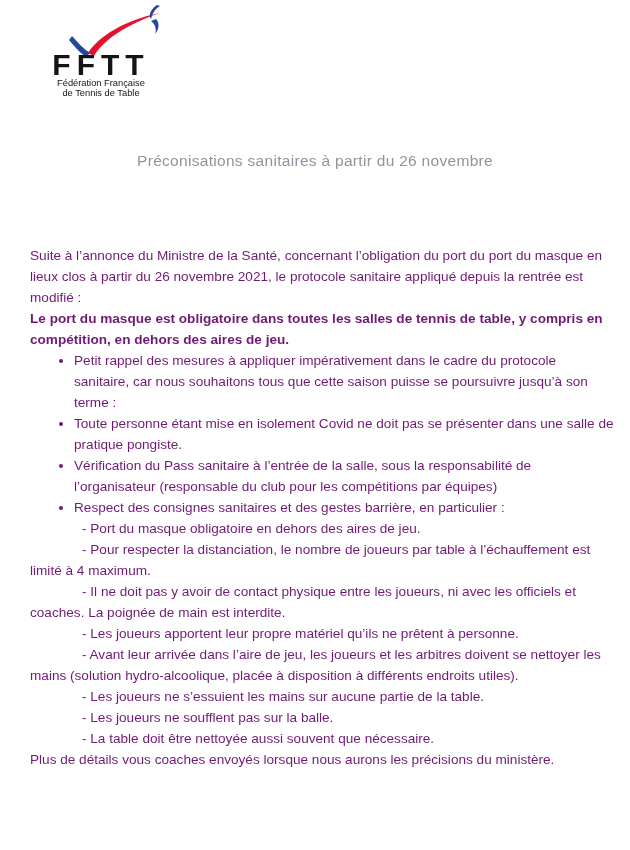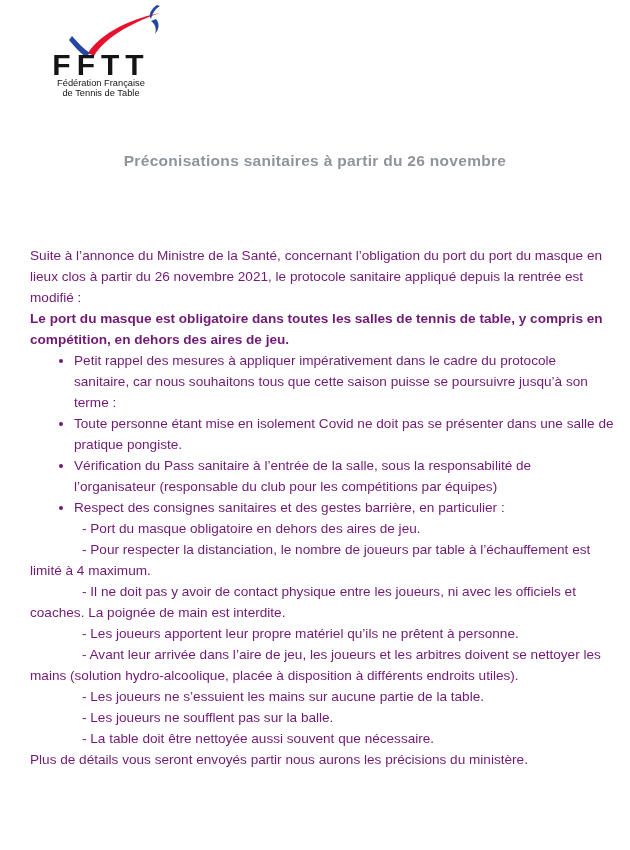--- a/index.html
+++ b/index.html
@@ -32,21 +32,21 @@
     letter-spacing: 0.3px;
     color: #8f949c;
   }
   .doc-title {
     position: absolute;
     top: 152px; left: 0; right: 0;
     margin: 0;
     text-align: center;
     font-size: 15.5px;
     letter-spacing: 0.3px;
-    font-weight: bold;
+    font-weight: normal;
     color: #8f949c;
   }
 
   
   .content {
     position: absolute;
     top: 245px; left: 30px;
     width: 584px;
     font-size: 13.6px;
     line-height: 21px;
@@ -103,16 +103,16 @@
         <p>- Port du masque obligatoire en dehors des aires de jeu.</p>
         <p>- Pour respecter la distanciation, le nombre de joueurs par table à l’échauffement est limité à 4 maximum.</p>
         <p>- Il ne doit pas y avoir de contact physique entre les joueurs, ni avec les officiels et coaches. La poignée de main est interdite.</p>
         <p>- Les joueurs apportent leur propre matériel qu’ils ne prêtent à personne.</p>
         <p>- Avant leur arrivée dans l’aire de jeu, les joueurs et les arbitres doivent se nettoyer les mains (solution hydro-alcoolique, placée à disposition à différents endroits utiles).</p>
         <p>- Les joueurs ne s’essuient les mains sur aucune partie de la table.</p>
         <p>- Les joueurs ne soufflent pas sur la balle.</p>
         <p>- La table doit être nettoyée aussi souvent que nécessaire.</p>
       </div>
 
-    <p class="closing">Plus de détails vous seront envoyés partir nous aurons les précisions du ministère.</p>
+    <p class="closing">Plus de détails vous coaches envoyés lorsque nous aurons les précisions du ministère.</p>
   </div>
 
 </div>
 
 </body></html>

